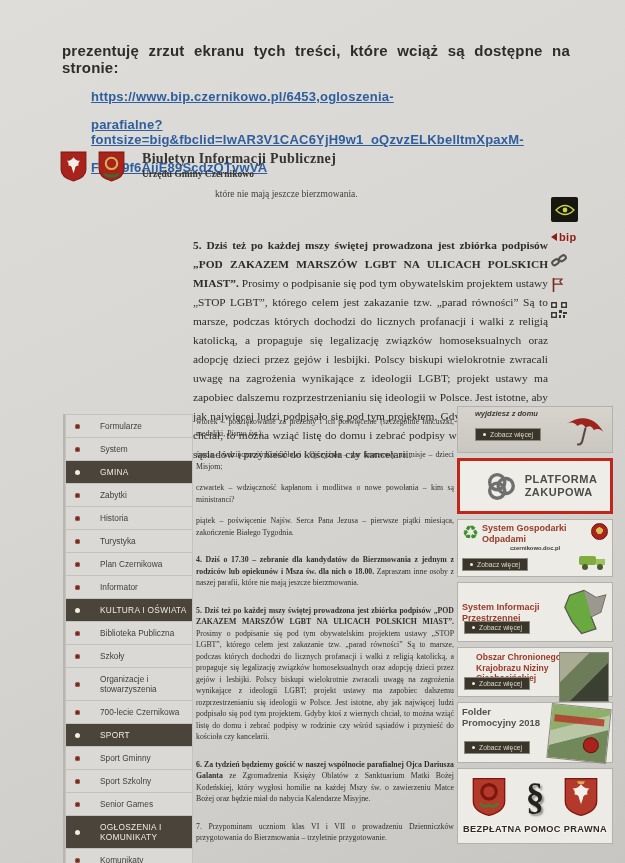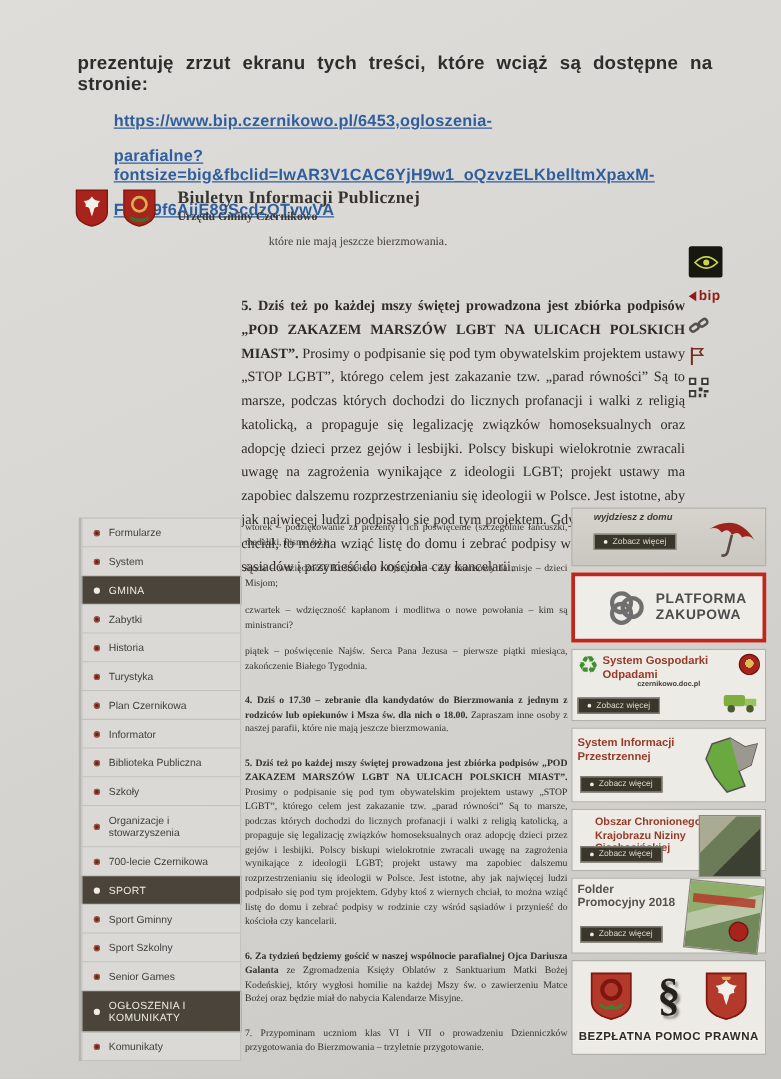--- a/index.html
+++ b/index.html
@@ -38,21 +38,21 @@
   .biplogo .arr{width:0;height:0;border-top:4px solid transparent;
     border-bottom:4px solid transparent;border-right:6px solid #8e1c12;}
   
   .mainpara{position:absolute;left:193px;top:236px;width:355px;
     font-family:"Liberation Serif",serif;font-size:11.4px;line-height:19px;
     color:#2f2b28;text-align:justify;}
   .mainpara .b,.b{font-weight:bold;}
   
   .sidebar{position:absolute;left:63px;top:414px;width:128px;
     border-left:2px solid #b7b6b2;}
-  .sb-item,.sb-header{display:flex;align-items:center;gap:7px;
+  .sb-item,.sb-header{display:flex;align-items:center;gap:20px;
     border:1px solid #c3c2be;border-top:none;padding:6px 3px 6px 9px;
     font-size:8.3px;color:#3f3e3c;background:#dad9d5;min-height:10px;}
   .sb-item:first-child{border-top:1px solid #c3c2be;}
   .sb-header{background:#4a443a;color:#eeece2;letter-spacing:.3px;}
   .sb-bullet{flex:0 0 auto;width:5px;height:5px;border-radius:50%;
     background:#6e2417;box-shadow:inset 0 0 0 1px #9b5a4d;}
   .sb-header .sb-bullet{background:#efece2;box-shadow:none;}
   
   .midcol{position:absolute;left:196px;top:416px;width:258px;
     font-family:"Liberation Serif",serif;font-size:7.8px;line-height:11.5px;
@@ -79,21 +79,21 @@
   .w-odpady{height:58px;padding:3px 4px;}
   .w-odpady .row1{display:flex;align-items:flex-start;gap:3px;}
   .recycle{font-size:19px;color:#3f8f2f;line-height:19px;}
   .w-title{font-size:9px;font-weight:bold;color:#993a28;line-height:10.5px;}
   .w-odpady .w-title{text-align:left;flex:1;}
   .mini-crest{width:15px;height:15px;border-radius:50%;
     background:radial-gradient(circle at 50% 45%,#d8bc54 0 30%,#a8231b 31% 100%);
     border:1px solid #6d120c;flex:0 0 auto;}
   .w-url{font-size:5.8px;font-weight:bold;color:#3a382f;text-align:center;margin-top:1px;}
   .w-odpady .row2{display:flex;justify-content:space-between;align-items:flex-end;margin-top:2px;}
-  .w-sip{height:60px;padding:6px 4px;}
+  .w-sip{height:60px;padding:19px 4px;}
   .w-sip svg.map{position:absolute;right:3px;top:5px;}
   .w-sip .zbtn{position:absolute;left:6px;bottom:7px;}
   .w-obszar{height:50px;padding:4px 18px;}
   .w-obszar .photo{position:absolute;right:3px;top:4px;width:48px;height:48px;
     background:linear-gradient(135deg,#a9ab93 0 30%,#6d7c58 31% 60%,#3c4032 61% 100%);
     border:1px solid #8a887f;}
   .w-obszar .zbtn{position:absolute;left:6px;bottom:6px;}
   .w-folder{height:61px;padding:4px 4px;}
   .w-folder .w-title{color:#55524c;font-size:9.5px;}
   .w-folder .photo{position:absolute;right:3px;top:3px;width:58px;height:53px;
@@ -216,20 +216,24 @@
         <span>Turystyka</span>
       </div>
     <div class="sb-item">
         <span class="sb-bullet"></span>
         <span>Plan Czernikowa</span>
       </div>
     <div class="sb-item">
         <span class="sb-bullet"></span>
         <span>Informator</span>
       </div>
+    <div class="sb-header">
+        <span class="sb-bullet"></span>
+        <span>KULTURA I OŚWIATA</span>
+      </div>
     <div class="sb-item">
         <span class="sb-bullet"></span>
         <span>Biblioteka Publiczna</span>
       </div>
     <div class="sb-item">
         <span class="sb-bullet"></span>
         <span>Szkoły</span>
       </div>
     <div class="sb-item">
         <span class="sb-bullet"></span>

